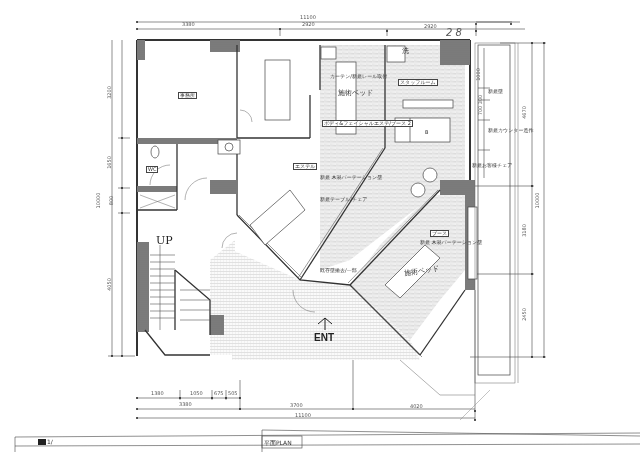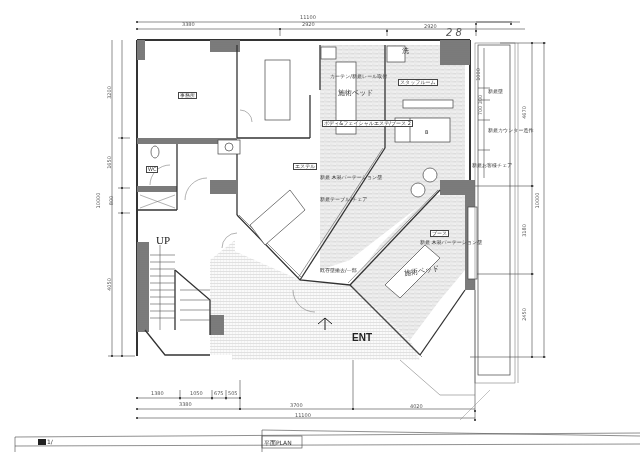--- a/index.html
+++ b/index.html
@@ -3,21 +3,21 @@
 <meta charset="utf-8">
 <style>
   html, body { margin:0; padding:0; background:#fff; }
   body { width:640px; height:452px; position:relative; overflow:hidden; font-family:"DejaVu Sans", sans-serif; }
   svg { position:absolute; left:0; top:0; }
   .lbl { position:absolute; font-size:5px; color:#333; white-space:nowrap; line-height:1; }
   .box { border:0.6px solid #444; background:#fff; padding:0 1px; }
   .dim { position:absolute; font-size:5px; color:#555; white-space:nowrap; line-height:1; }
   .vdim { position:absolute; font-size:5px; color:#555; white-space:nowrap; transform:rotate(-90deg); transform-origin:center; line-height:1; }
   .up { position:absolute; font-family:"DejaVu Serif", serif; font-size:11px; color:#222; }
-  .ent { position:absolute; font-family:"Liberation Sans", sans-serif; font-size:10px; font-weight:bold; color:#222;margin-left:38px; }
+  .ent { position:absolute; font-family:"Liberation Sans", sans-serif; font-size:10px; font-weight:bold; color:#222; }
   .title-strip { position:absolute; font-size:6px; color:#333; }
 </style>
 </head>
 <body>
 
 <svg width="640" height="452" viewBox="0 0 640 452">
   <defs>
     <pattern id="wood" width="6" height="4" patternUnits="userSpaceOnUse">
       <rect width="6" height="4" fill="#f4f4f4"></rect>
       <line x1="0" y1="1" x2="6" y2="1.4" stroke="#bbb" stroke-width="0.5"></line>
@@ -259,21 +259,21 @@
 <span class="dim" style="left:190px;top:391px;">1050</span>
 <span class="dim" style="left:214px;top:391px;">675</span>
 <span class="dim" style="left:228px;top:391px;">505</span>
 <span class="dim" style="left:179px;top:402px;">3380</span>
 <span class="dim" style="left:290px;top:403px;">3700</span>
 <span class="dim" style="left:410px;top:404px;">4020</span>
 <span class="dim" style="left:295px;top:413px;">11100</span>
 
 <span class="lbl box" style="left:178px;top:92px;">事務所</span>
 <span class="lbl box" style="left:146px;top:166px;">WC</span>
-<span class="up" style="left:156px;top:234px;font-family:Liberation Serif, serif;">UP</span>
+<span class="up" style="left:156px;top:234px;">UP</span>
 <span class="ent" style="left:314px;top:332px;">ENT</span>
 <span class="lbl" style="left:338px;top:90px;font-size:7px;">施術ベッド</span>
 <span class="lbl" style="left:404px;top:268px;font-size:7px;transform:rotate(-8deg);">施術ベッド</span>
 <span class="lbl box" style="left:398px;top:79px;">スタッフルーム</span>
 <span class="lbl" style="left:402px;top:48px;font-size:7px;">洗</span>
 <span class="lbl box" style="left:293px;top:163px;">エステル</span>
 <span class="lbl" style="left:425px;top:130px;">B</span>
 
 <span class="lbl" style="left:330px;top:74px;">カーテン/新規レール取付</span>
 <span class="lbl box" style="left:322px;top:120px;">ボディ&amp;フェイシャルエステ/ブース 2</span>

